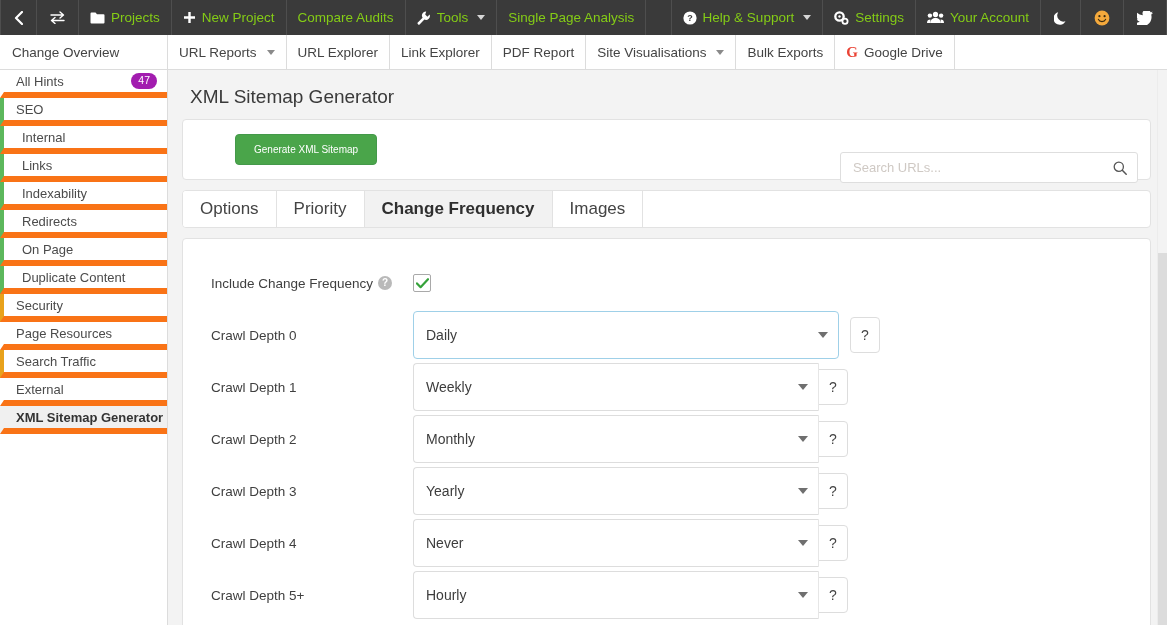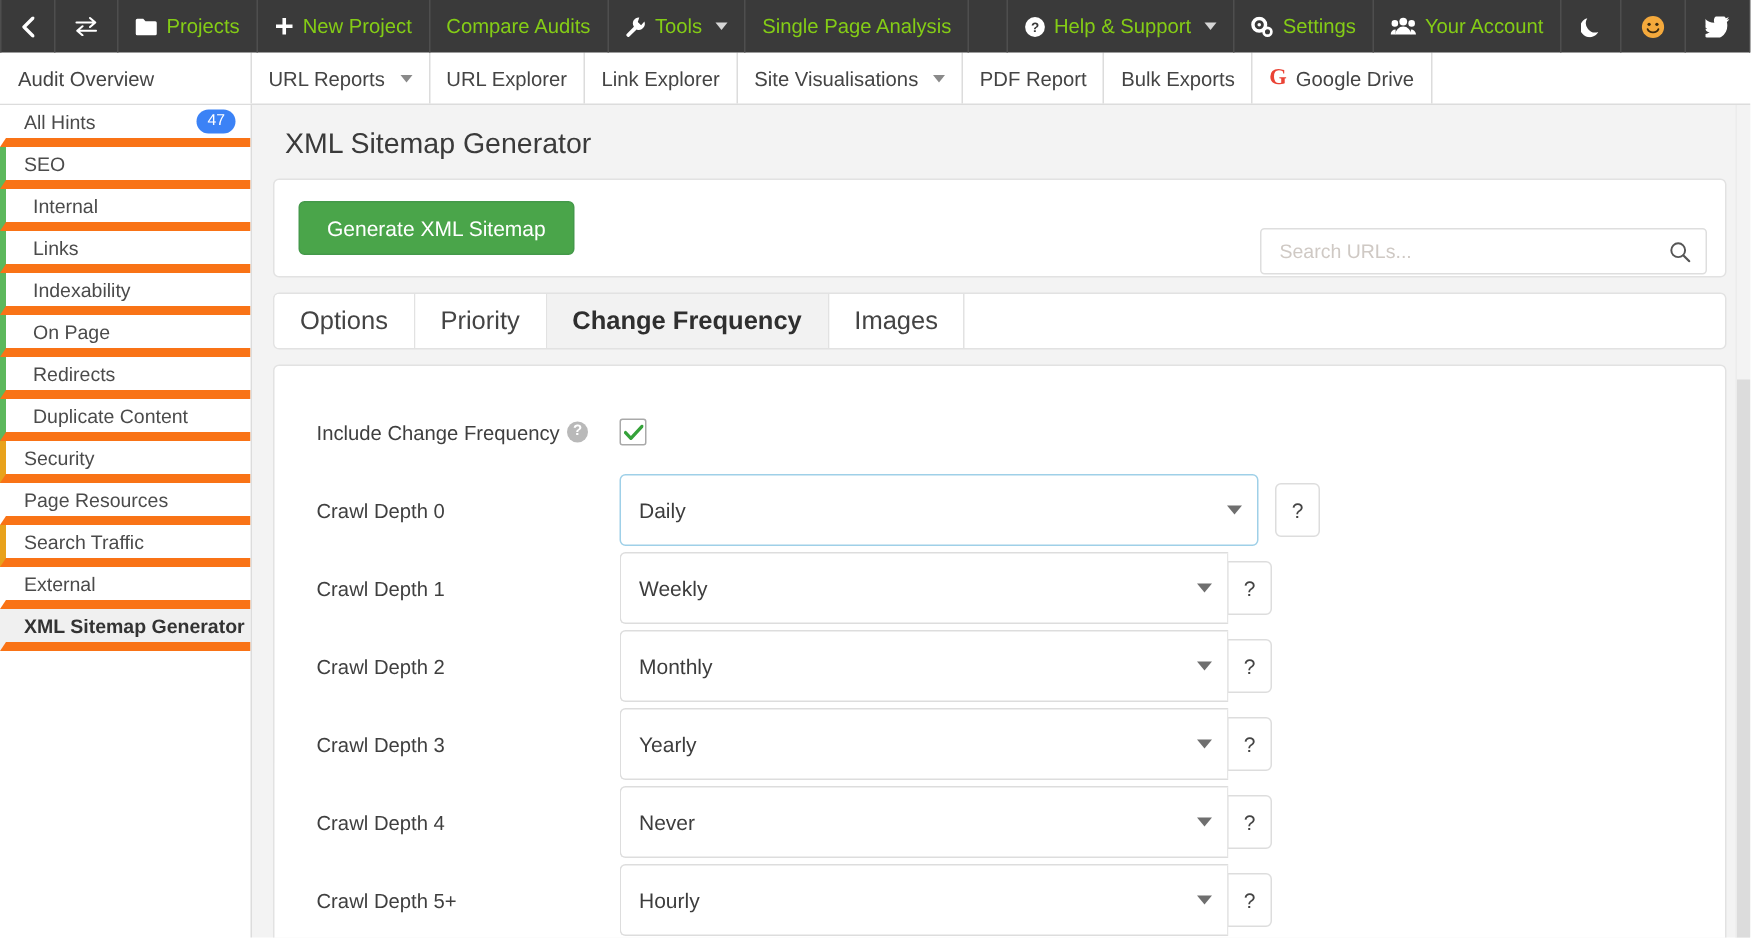--- a/index.html
+++ b/index.html
@@ -122,21 +122,21 @@
     border-left: 4px solid transparent;
     background: #ffffff;
     cursor: pointer;
     white-space: nowrap;
   }
   .side-item.indent { padding-left: 18px; }
   .side-item.active { background: #f0f0f0; font-weight: bold; color: #333; }
   .side-item.green { border-left-color: #5cb85c; }
   .side-item.orange { border-left-color: #e8a21c; }
   .badge {
-    background: #3b82f6;
+    background: #a21caf;
     color: #fff;
     font-size: 10.5px;
     border-radius: 9px;
     padding: 1px 7px 2px 7px;
     line-height: 1.25;
     min-width: 24px;
     text-align: center;
     font-weight: normal;
   }
 
@@ -186,25 +186,26 @@
     border: 1px solid #e2e2e2;
     border-radius: 4px;
     margin: 0 0 10px 0;
   }
   .panel-gen { padding: 14px 16px; }
 
   .btn-green {
     background: #4aa54a;
     border: 1px solid #44994a;
     color: #fff;
-    font-size: 14px;
+    font-size: 10px;
     font-family: "Liberation Sans", sans-serif;
     padding: 9px 18px;
     border-radius: 4px;
     cursor: pointer;
+    margin-left: 36px;
   }
 
   
   .tabs-panel {
     background: #ffffff;
     border: 1px solid #e2e2e2;
     border-radius: 4px;
     height: 38px;
     display: flex;
     align-items: stretch;
@@ -459,38 +460,38 @@
   <div class="tb-item tb-narrow">
     <span class="ico">
       <svg width="16" height="14" viewBox="0 0 16 14">
           <path d="M16 1.7 a6.4 6.4 0 0 1 -1.9 0.5 a3.3 3.3 0 0 0 1.4 -1.8 a6.5 6.5 0 0 1 -2 0.8 A3.3 3.3 0 0 0 5.9 4.2 a9.3 9.3 0 0 1 -6.8 -3.4 a3.3 3.3 0 0 0 1 4.4 a3.2 3.2 0 0 1 -1.5 -0.4 a3.3 3.3 0 0 0 2.6 3.2 a3.3 3.3 0 0 1 -1.5 0.1 a3.3 3.3 0 0 0 3.1 2.3 a6.6 6.6 0 0 1 -4.9 1.4 A9.3 9.3 0 0 0 14.3 4 q0 -0.2 0 -0.4 A6.6 6.6 0 0 0 16 1.7 Z" fill="#fff"></path>
         </svg>
     </span>
   </div>
 </div>
 
 <div class="subnav">
-  <div class="subnav-left">Audit Overview</div>
+  <div class="subnav-left">Change Overview</div>
 
   <div class="sn-item">
     <span>URL Reports</span>
     <span class="caret-d-dark"></span>
   </div>
   <div class="sn-item">
     <span>URL Explorer</span>
   </div>
   <div class="sn-item">
     <span>Link Explorer</span>
   </div>
   <div class="sn-item">
+    <span>PDF Report</span>
+  </div>
+  <div class="sn-item">
     <span>Site Visualisations</span>
     <span class="caret-d-dark"></span>
-  </div>
-  <div class="sn-item">
-    <span>PDF Report</span>
   </div>
   <div class="sn-item">
     <span>Bulk Exports</span>
   </div>
   <div class="sn-item">
     <span class="gdrive-g">G</span>
     <span>Google Drive</span>
   </div>
   <div style="flex:1"></div>
 </div>
@@ -508,24 +509,24 @@
     <div class="side-item green indent">
       <span>Internal</span>
     </div>
     <div class="side-item green indent">
       <span>Links</span>
     </div>
     <div class="side-item green indent">
       <span>Indexability</span>
     </div>
     <div class="side-item green indent">
+      <span>Redirects</span>
+    </div>
+    <div class="side-item green indent">
       <span>On Page</span>
-    </div>
-    <div class="side-item green indent">
-      <span>Redirects</span>
     </div>
     <div class="side-item green indent">
       <span>Duplicate Content</span>
     </div>
     <div class="side-item orange">
       <span>Security</span>
     </div>
     <div class="side-item">
       <span>Page Resources</span>
     </div>

